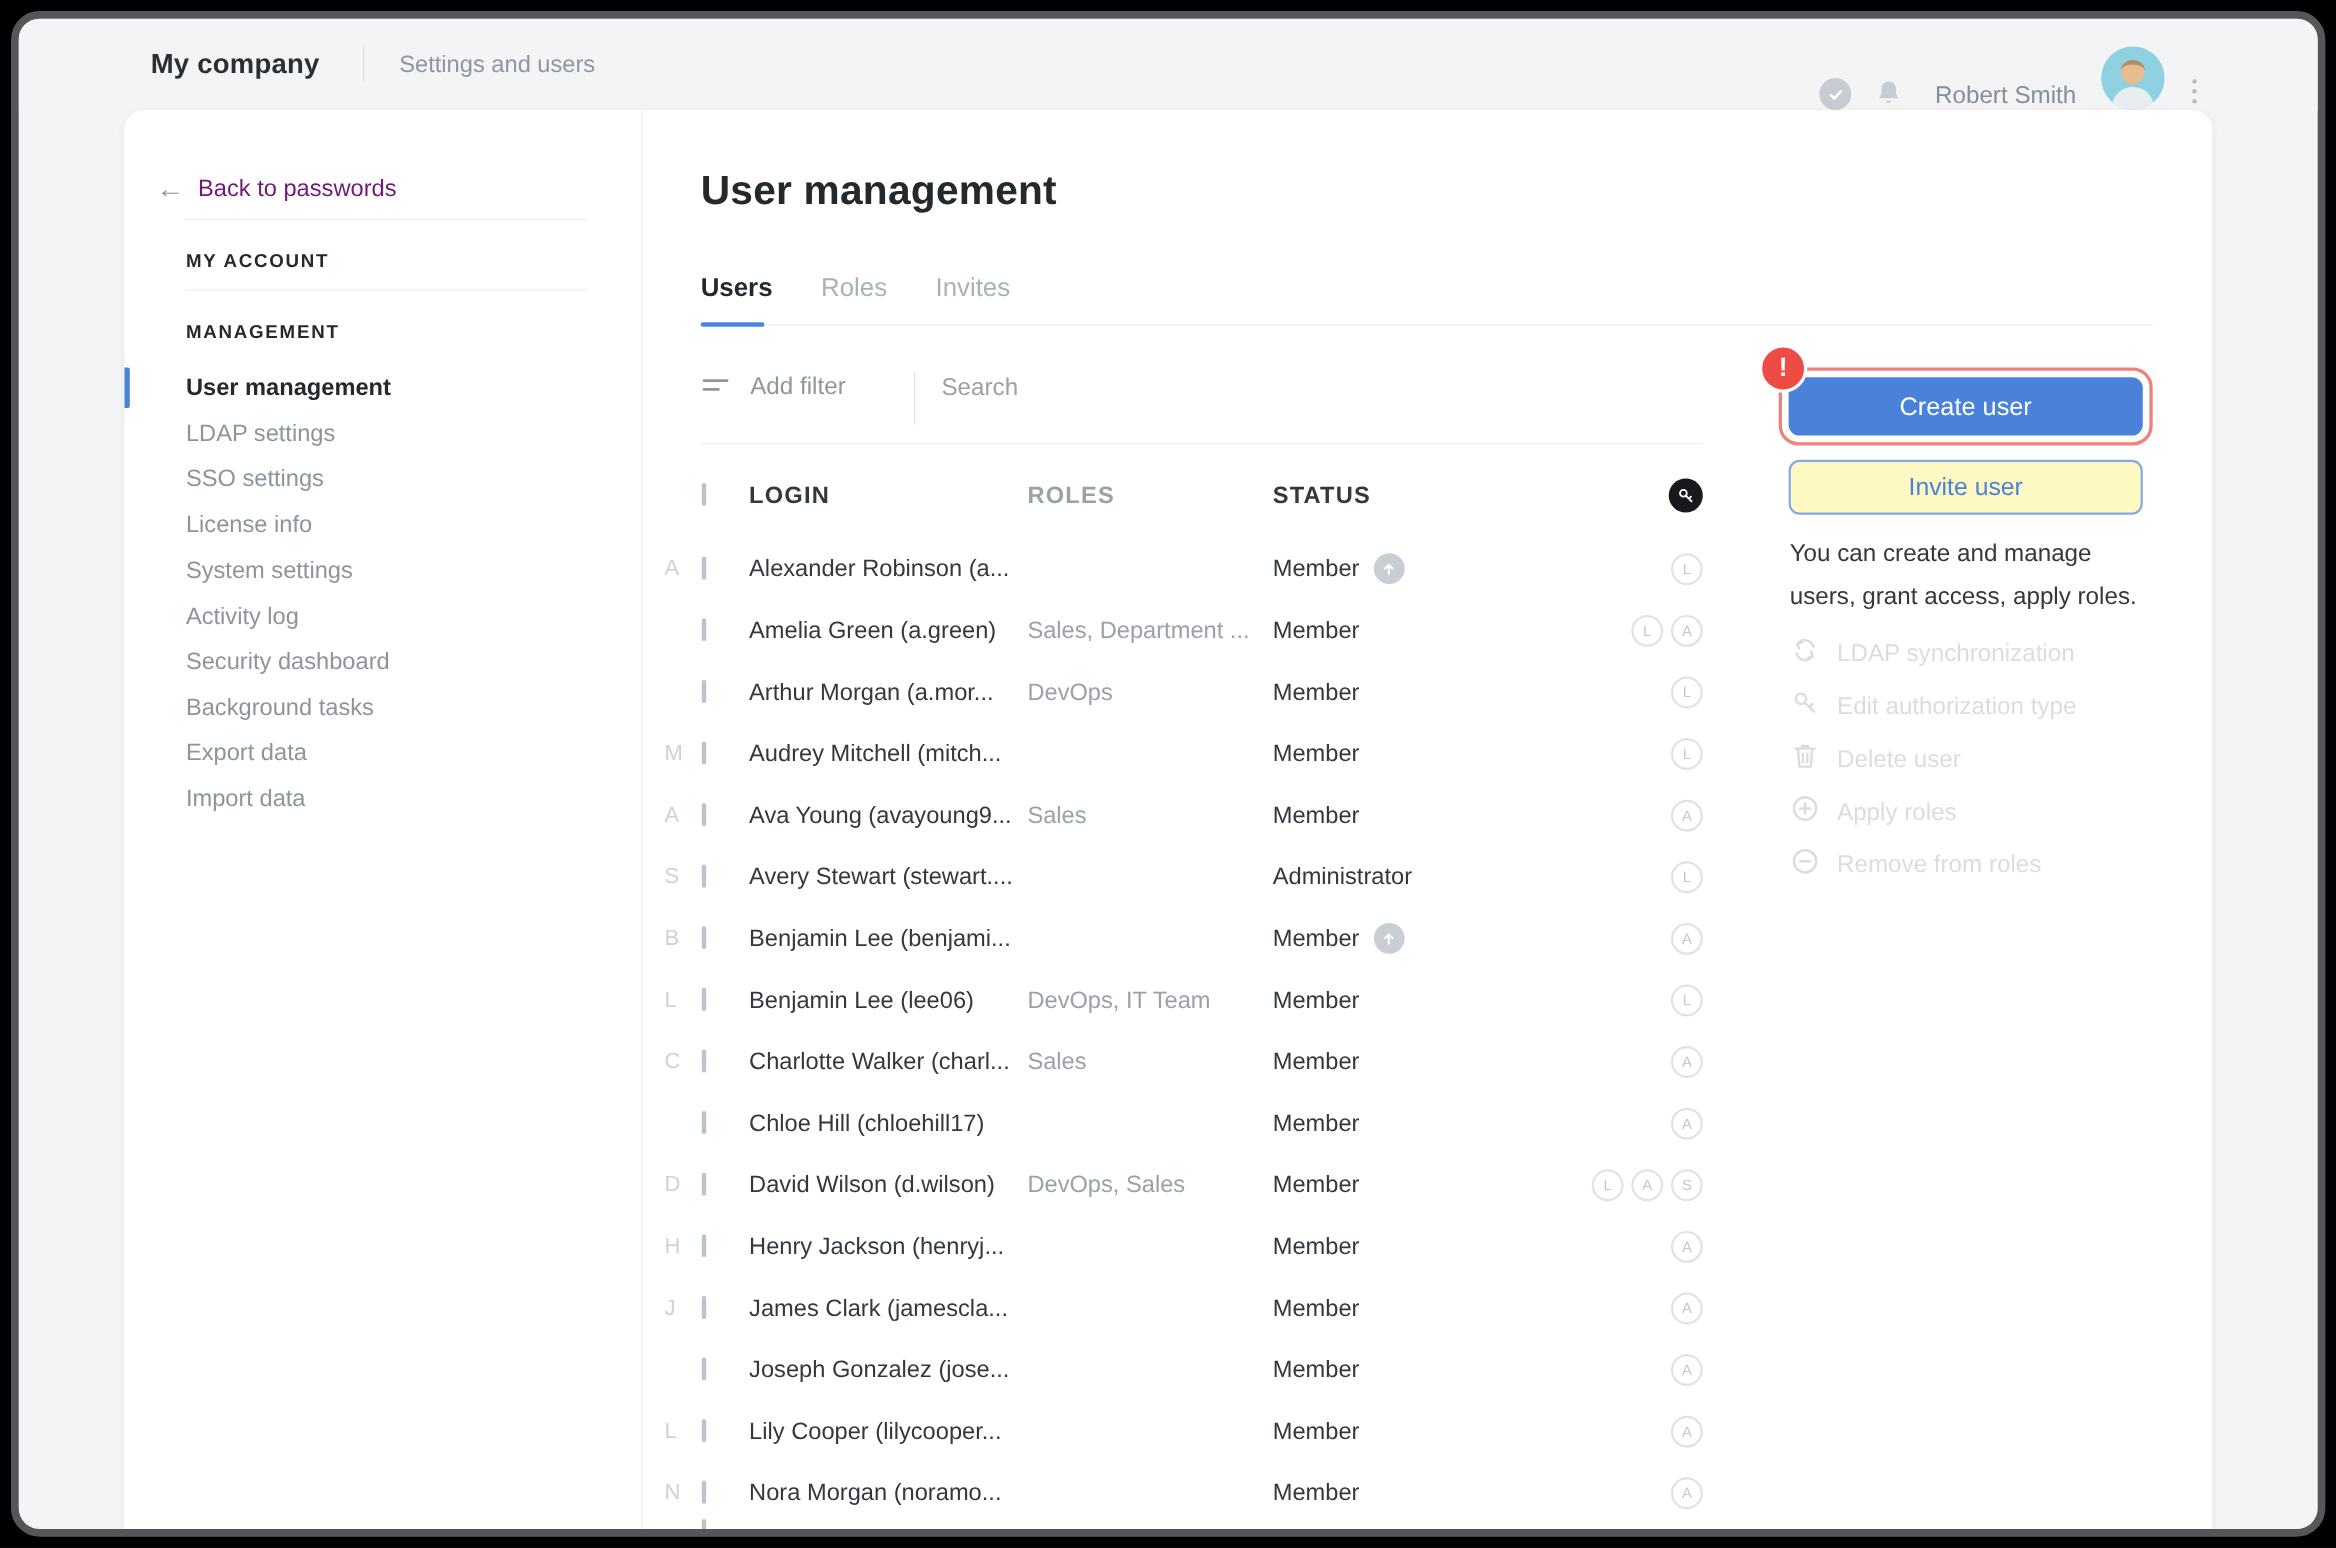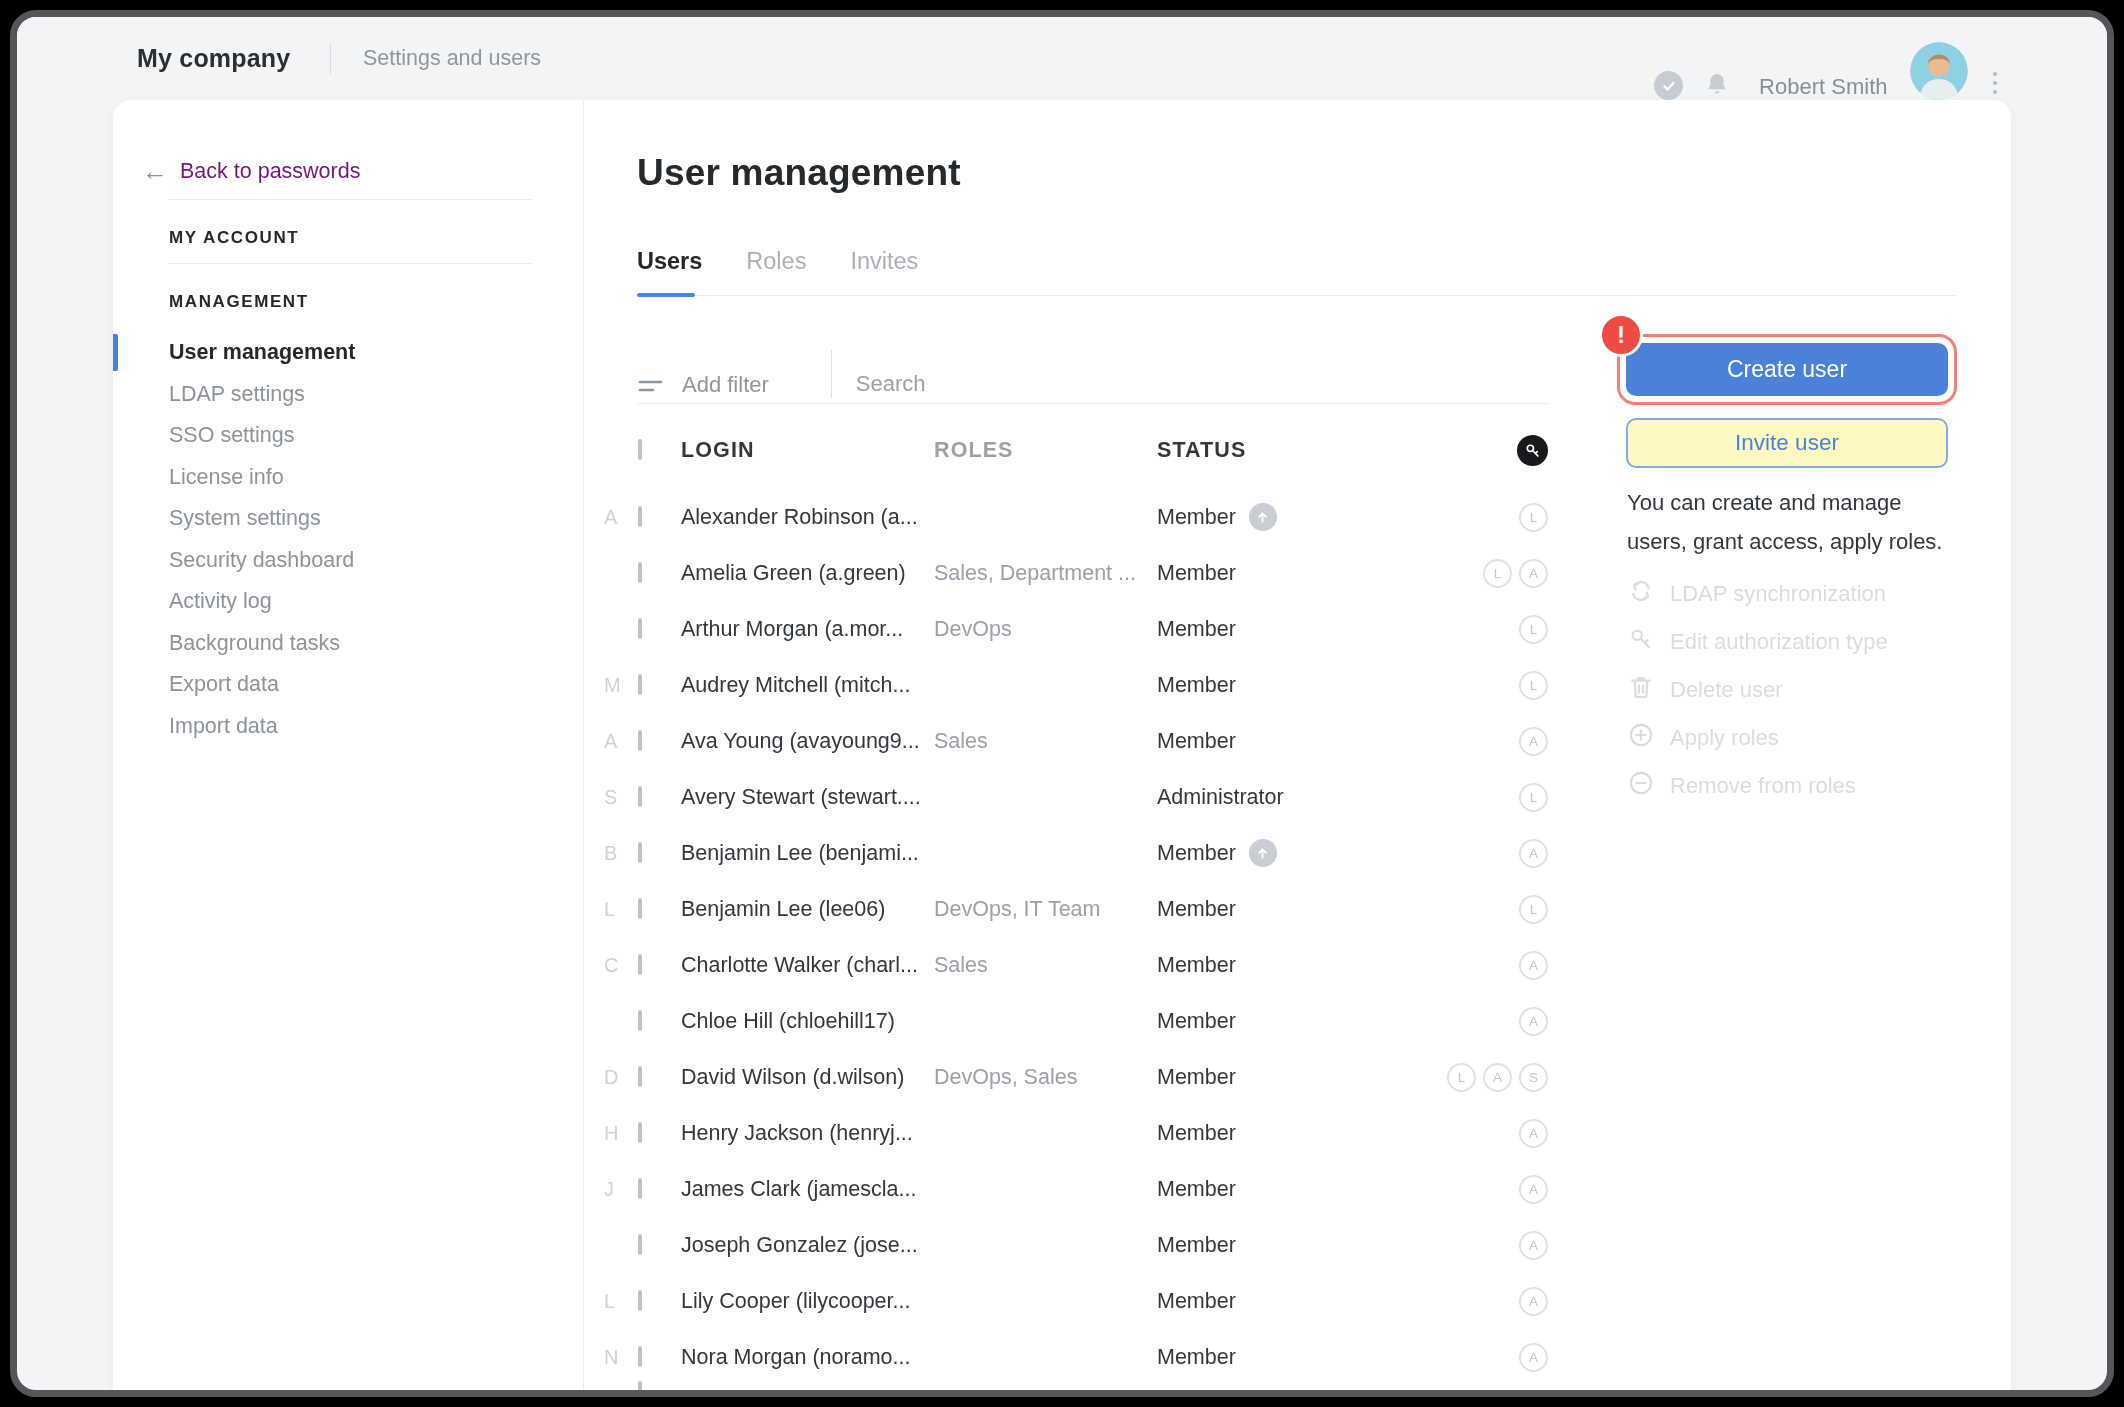--- a/index.html
+++ b/index.html
@@ -36,21 +36,21 @@
   .side-list li{position:relative;height:41.5px;display:flex;align-items:center;font-size:21.5px;color:#8d949c;cursor:pointer;}
   .side-list li.active{color:#24292e;font-weight:bold;}
   .side-list li.active .abar{position:absolute;left:-56px;top:2px;width:5px;height:37px;background:#4a82da;border-radius:0 2px 2px 0;}
   
   .page-title{position:absolute;left:524px;top:52px;font-size:37px;font-weight:bold;color:#24292e;letter-spacing:.2px;}
   .tabs{position:absolute;left:524px;top:148px;display:flex;gap:44px;}
   .tab{font-size:23.5px;color:#aab1b8;cursor:pointer;padding-bottom:12px;}
   .tab.active{color:#24292e;font-weight:bold;}
   .tabs-line{position:absolute;left:524px;top:195px;width:1320px;height:1px;background:#e9ebee;}
   .tab-underline{position:absolute;left:524px;top:193px;width:58px;height:4px;border-radius:2px;background:#4a86dd;}
-  .filter-row{position:absolute;left:524px;top:238px;height:60px;display:flex;align-items:flex-end;}
+  .filter-row{position:absolute;left:524px;top:238px;height:60px;display:flex;align-items:flex-start;}
   .filter-icon{margin-right:17px;display:flex;align-items:center;cursor:pointer;}
   .add-filter{font-size:22px;color:#8f969e;cursor:pointer;}
   .f-divider{width:1px;height:48px;background:#dcdfe3;margin:0 0 0 62px;}
   .search-input{border:none;outline:none;background:transparent;margin-left:22px;width:300px;
                 font-size:22px;color:#33383e;font-family:inherit;}
   .search-input::placeholder{color:#9aa1a8;}
   .filter-bottom-line{position:absolute;left:524px;top:303px;width:911px;height:1px;background:#e9ebee;}
   
   .thead,.trow{display:flex;align-items:center;width:950px;}
   .thead{position:absolute;left:485px;top:325px;height:50px;}
@@ -135,22 +135,22 @@
             <div class="side-divider"></div>
             <div class="side-heading">MY ACCOUNT</div>
             <div class="side-divider"></div>
             <div class="side-heading">MANAGEMENT</div>
             <ul class="side-list">
               <li class="active">User management<span class="abar"></span></li>
               <li class="">LDAP settings</li>
               <li class="">SSO settings</li>
               <li class="">License info</li>
               <li class="">System settings</li>
+              <li class="">Activity log</li>
               <li class="">Security dashboard</li>
-              <li class="">Activity log</li>
               <li class="">Background tasks</li>
               <li class="">Export data</li>
               <li class="">Import data</li>
             </ul>
           </div>
       </div>
 
       <div class="page-title">User management</div>
       <div class="tabs" id="tabs">
           <div class="tab active">Users</div>

